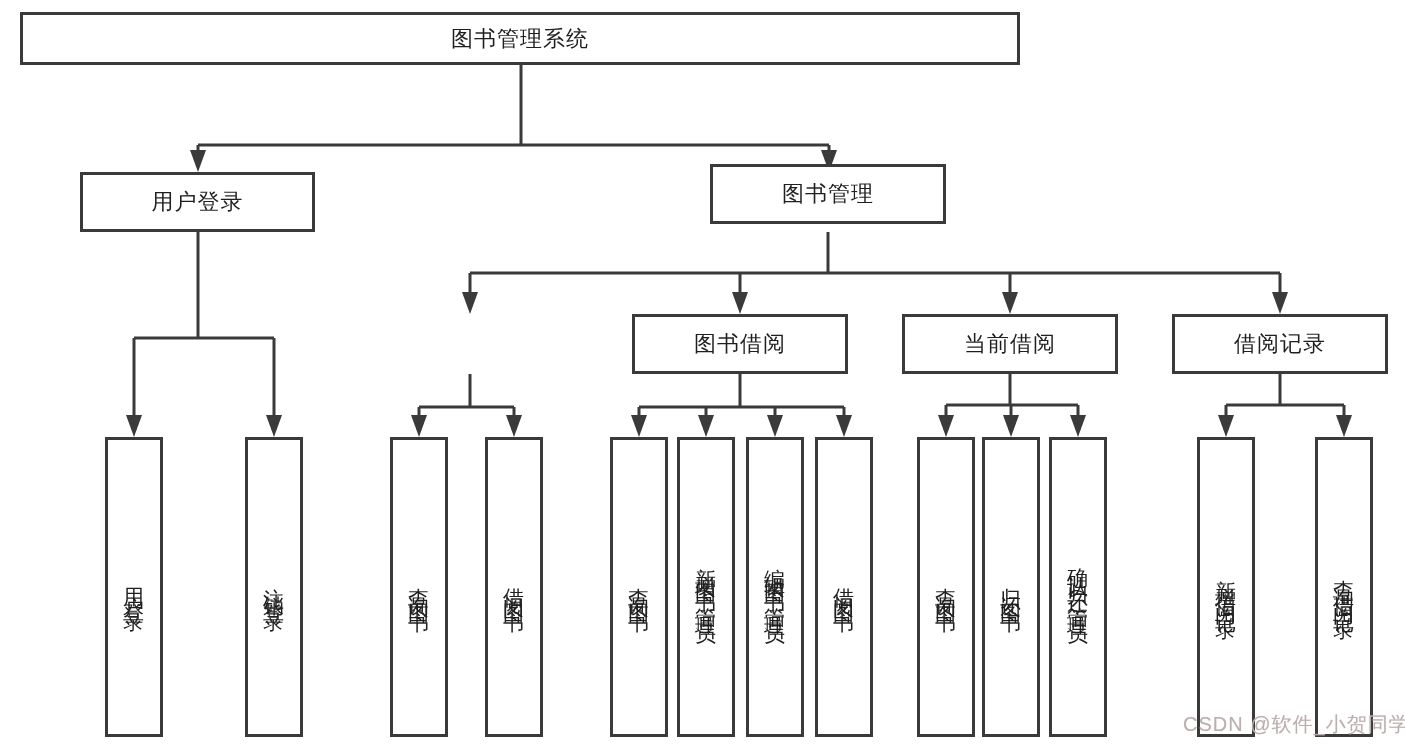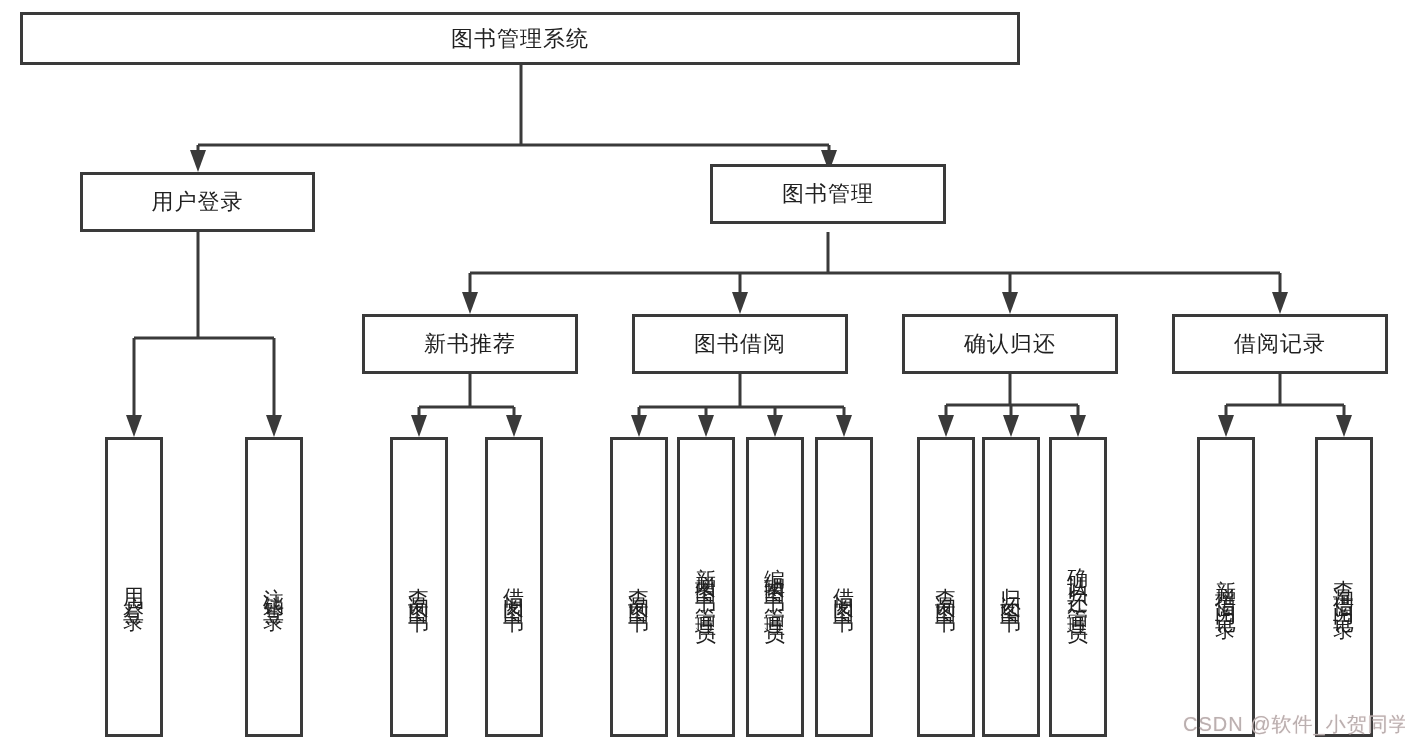--- a/index.html
+++ b/index.html
@@ -94,28 +94,25 @@
     <span>图书管理系统</span>
   </div>
 
   <div class="node h-node" style="left:80px;top:172px;width:235px;height:60px;">
     <span>用户登录</span>
   </div>
   <div class="node h-node" style="left:710px;top:164px;width:236px;height:60px;">
     <span>图书管理</span>
   </div>
 
-  <div class="node h-node" style="left:362px;top:314px;width:216px;height:60px;">
-    <span>新书推荐</span>
-  </div>
   <div class="node h-node" style="left:632px;top:314px;width:216px;height:60px;align-items:center;">
     <span>图书借阅</span>
   </div>
   <div class="node h-node" style="left:902px;top:314px;width:216px;height:60px;">
-    <span>确认归还</span>
+    <span>当前借阅</span>
   </div>
   <div class="node h-node" style="left:1172px;top:314px;width:216px;height:60px;">
     <span>借阅记录</span>
   </div>
 
   <div class="node leaf" style="left:105px;">
     <span class="vtext">用户登录</span>
   </div>
   <div class="node leaf" style="left:245px;">
     <span class="vtext">注销登录</span>

